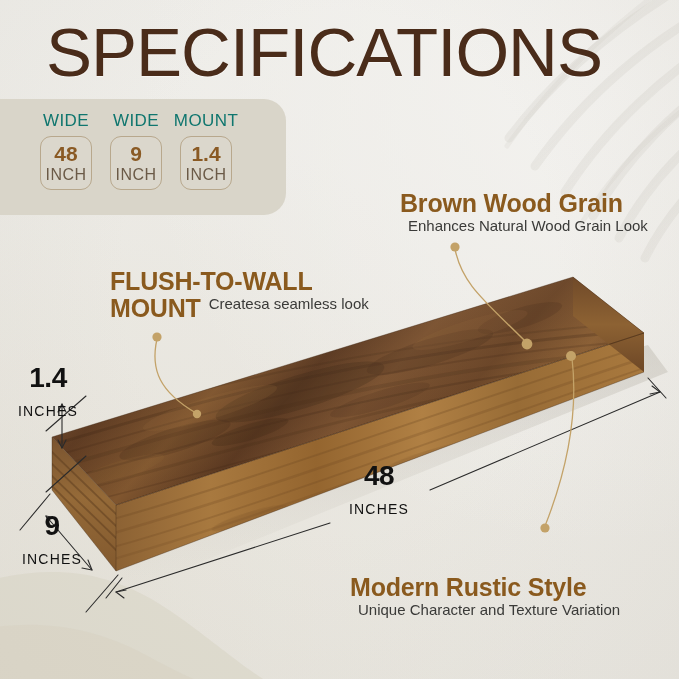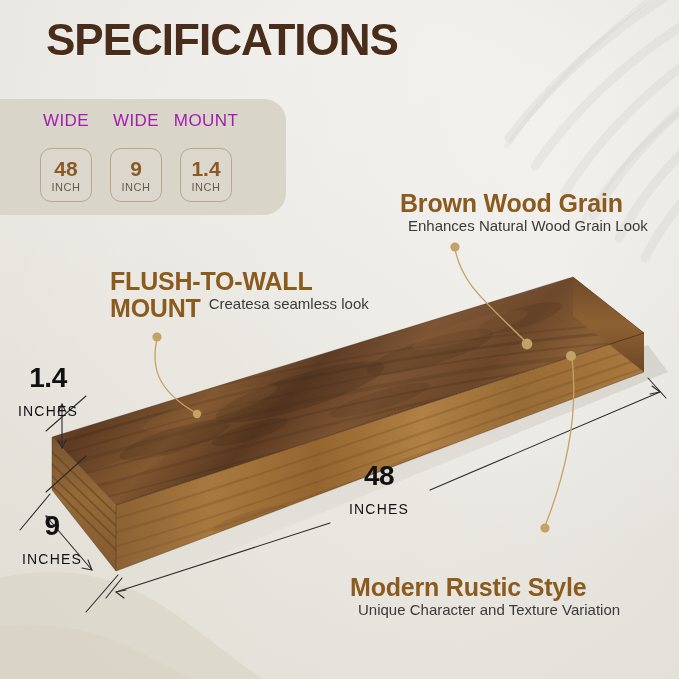--- a/index.html
+++ b/index.html
@@ -25,48 +25,48 @@
   .bg-layer { position:absolute; inset:0; pointer-events:none; }
   .palm-shadow { position:absolute; top:-30px; right:-40px; width:330px; height:300px;
     opacity:.55; }
   .wave-blob { position:absolute; left:-60px; bottom:-40px; width:560px; height:220px; }
   .corner-vignette { position:absolute; inset:0;
     background:radial-gradient(ellipse at 50% 40%, rgba(255,255,255,0) 45%, rgba(205,200,190,.22) 100%); }
 
   
   .title {
     position:absolute; left:46px; top:18px;
-    font-size:44px; font-weight:bold; letter-spacing:-1px;
+    font-size:69px; font-weight:normal; letter-spacing:-1px;
     color:#4a2c1a; line-height:1;
     text-shadow:0 1px 1px rgba(255,255,255,.55);
     white-space:nowrap;
   }
 
   
   .spec-panel {
     position:absolute; left:-16px; top:99px;
     width:302px; height:116px;
     background:#d9d5c9;
     border-radius:0 22px 22px 0;
     display:flex; align-items:flex-start; gap:10px;
     padding:12px 0 0 52px;
   }
   .spec-item { display:flex; flex-direction:column; align-items:center; width:60px; }
   .spec-label {
-    font-size:17px; font-weight:normal; color:#a21caf;
-    letter-spacing:.4px; margin-bottom:17px;
+    font-size:17px; font-weight:normal; color:#0f766e;
+    letter-spacing:.4px; margin-bottom:5px;
   }
   .spec-box {
     width:52px; height:54px;
     border:1.4px solid #b8a88d; border-radius:11px;
     display:flex; flex-direction:column; align-items:center; justify-content:center;
     background:rgba(255,255,255,.06);
   }
   .spec-value { font-size:21px; font-weight:bold; color:#8a5a24; line-height:1; }
-  .spec-unit  { font-size:11px; color:#6b5a47; letter-spacing:.5px; margin-top:2px; }
+  .spec-unit  { font-size:16px; color:#6b5a47; letter-spacing:.5px; margin-top:2px; }
 
   
   .callout { position:absolute; }
   .callout .headline {
     font-size:25px; font-weight:bold; color:#8a5a1e;
     line-height:1.08; letter-spacing:-.2px;
   }
   .callout .headline .sub-inline {
     font-size:15px; font-weight:normal; color:#3a3a38;
     letter-spacing:0; line-height:1.22;

